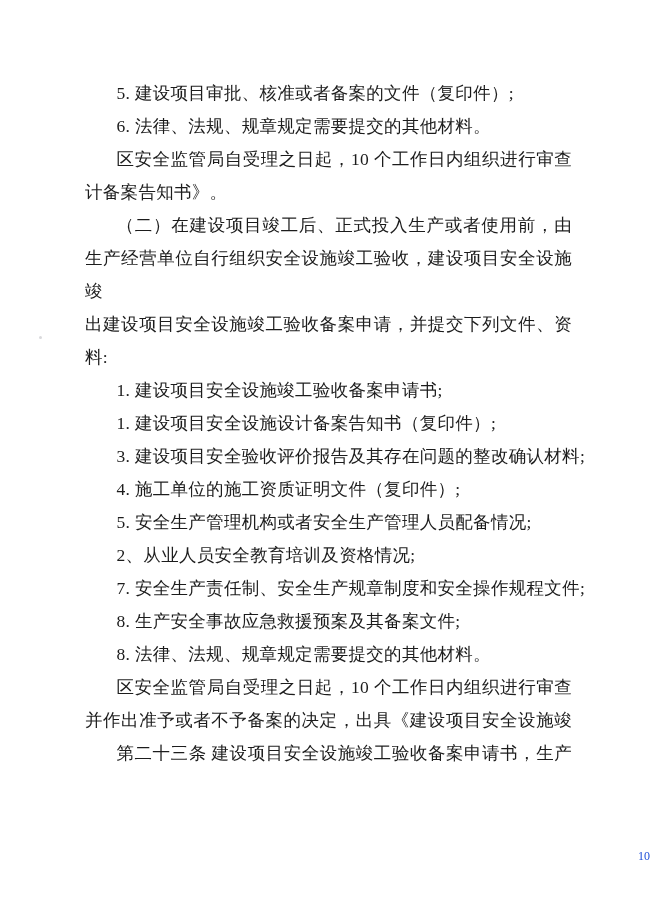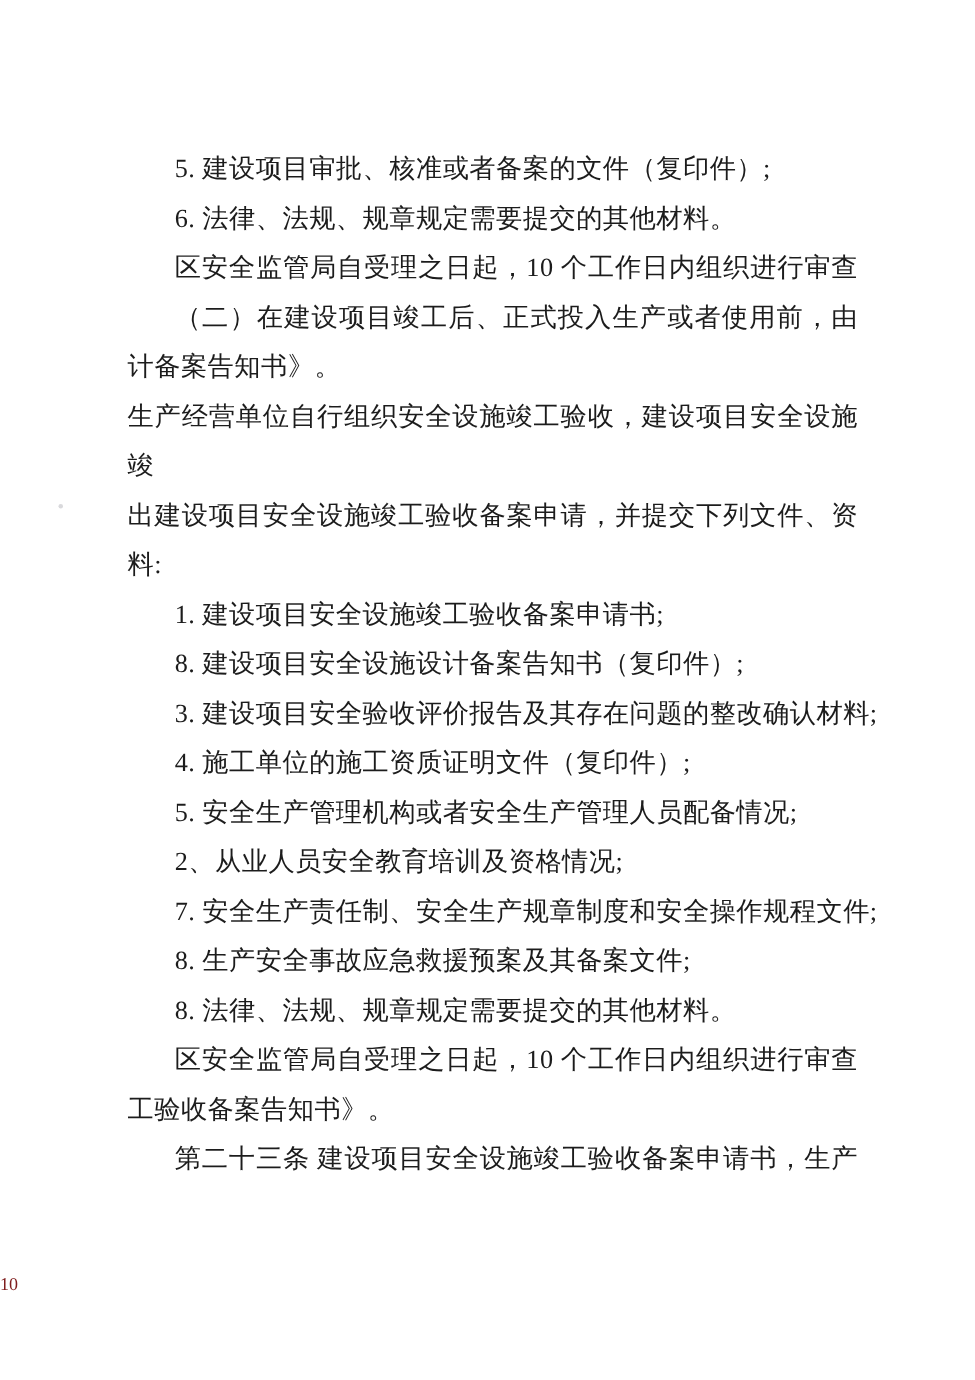--- a/index.html
+++ b/index.html
@@ -12,21 +12,21 @@
     width: 650px;
     height: 920px;
     background: #ffffff;
     overflow: hidden;
     font-family: "Liberation Serif", "DejaVu Serif", serif;
     color: #1c1c1c;
   }
   .text-block {
     position: absolute;
     left: 85px;
-    top: 96px;
+    top: 77px;
     width: 487px;
   }
   .line {
     font-size: 17.5px;
     line-height: 33px;
     letter-spacing: 0.3px;
     white-space: nowrap;
     text-align: left;
   }
   .line.indent {
@@ -35,55 +35,55 @@
   .line.fill {
     white-space: normal;
     text-align: justify;
     text-align-last: justify;
   }
   .page-number {
     position: absolute;
     top: 849px;
     left: 0;
     width: 100%;
-    text-align: left;
+    text-align: right;
     font-size: 12px;
-    color: #7f1d1d;
+    color: #1d4ed8;
   }
   .scan-artifact {
     position: absolute;
     left: 39px;
     top: 336px;
     width: 3px;
     height: 3px;
     border-radius: 50%;
     background: #d9d9dc;
   }
 </style>
 </head>
 <body>
 
 <div class="page">
   <div class="text-block">
       <div class="line indent">5. 建设项目审批、核准或者备案的文件（复印件）;</div>
       <div class="line indent">6. 法律、法规、规章规定需要提交的其他材料。</div>
       <div class="line indent fill">区安全监管局自受理之日起，10 个工作日内组织进行审查</div>
+      <div class="line">计备案告知书》。</div>
       <div class="line indent fill">（二）在建设项目竣工后、正式投入生产或者使用前，由</div>
-      <div class="line">计备案告知书》。</div>
       <div class="line fill">生产经营单位自行组织安全设施竣工验收，建设项目安全设施竣</div>
       <div class="line fill">出建设项目安全设施竣工验收备案申请，并提交下列文件、资</div>
       <div class="line">料:</div>
       <div class="line indent">1. 建设项目安全设施竣工验收备案申请书;</div>
-      <div class="line indent">8. 建设项目安全设施设计备案告知书（复印件）;</div>
+      <div class="line indent">1. 建设项目安全设施设计备案告知书（复印件）;</div>
       <div class="line indent">3. 建设项目安全验收评价报告及其存在问题的整改确认材料;</div>
       <div class="line indent">4. 施工单位的施工资质证明文件（复印件）;</div>
       <div class="line indent">5. 安全生产管理机构或者安全生产管理人员配备情况;</div>
       <div class="line indent">2、从业人员安全教育培训及资格情况;</div>
       <div class="line indent">7. 安全生产责任制、安全生产规章制度和安全操作规程文件;</div>
       <div class="line indent">8. 生产安全事故应急救援预案及其备案文件;</div>
       <div class="line indent">8. 法律、法规、规章规定需要提交的其他材料。</div>
       <div class="line indent fill">区安全监管局自受理之日起，10 个工作日内组织进行审查</div>
-      <div class="line">工验收备案告知书》。</div>
+      <div class="line fill">并作出准予或者不予备案的决定，出具《建设项目安全设施竣</div>
       <div class="line indent fill">第二十三条 建设项目安全设施竣工验收备案申请书，生产</div>
     </div>
   <div class="scan-artifact"></div>
   <div class="page-number">10</div>
 </div>
 
 </body></html>

